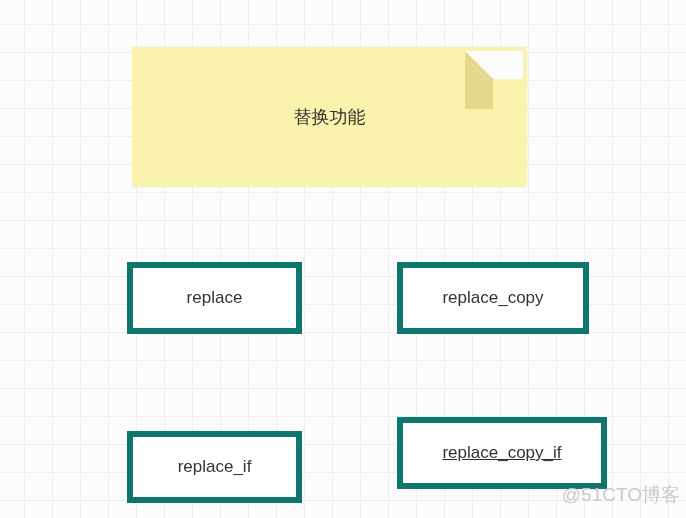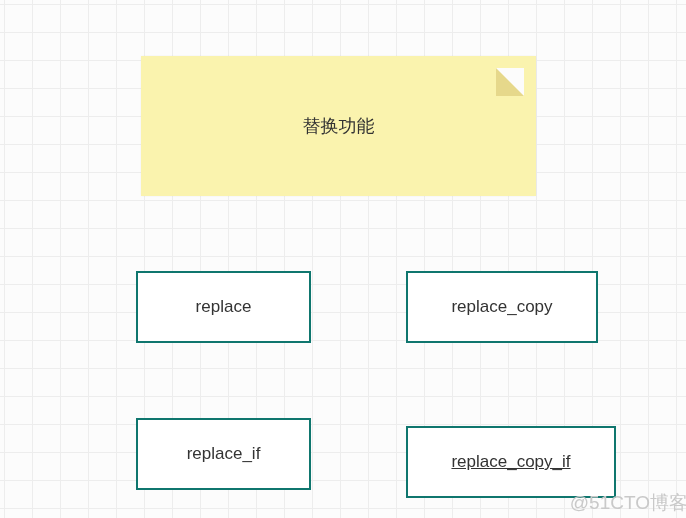--- a/index.html
+++ b/index.html
@@ -1,15 +1,15 @@
 <!DOCTYPE html>
 <html><head>
 <meta charset="utf-8">
 <style>
-  * { box-sizing: border-box; margin: 12px; padding: 0; }
+  * { box-sizing: border-box; margin: 4px; padding: 15px; }
   body {
     width: 686px;
     height: 518px;
     font-family: "Microsoft YaHei", Arial, sans-serif;
     position: relative;
     background-color: #fcfcfc;
     background-image:
       linear-gradient(#ededed 1px, transparent 1px),
       linear-gradient(90deg, #ededed 1px, transparent 1px);
     background-size: 28px 28px;
@@ -38,31 +38,31 @@
     border-left: 28px solid #e6d88b;
   }
   .sticky-note .label {
     font-size: 18px;
     color: #333;
   }
   .box {
     position: absolute;
     width: 175px;
     height: 72px;
-    border: 2px solid #0f766e;
+    border: 6px solid #0f766e;
     background: #fff;
     display: flex;
     align-items: center;
     justify-content: center;
     font-size: 17px;
     color: #333;
   }
   .box.b1 { left: 100px; top: 235px; }
   .box.b2 { left: 370px; top: 235px; width: 192px; }
-  .box.b3 { left: 100px; top: 382px; }
+  .box.b3 { left: 100px; top: 404px; }
   .box.b4 { left: 370px; top: 390px; width: 210px; text-decoration: underline; }
   .watermark {
     position: absolute;
     right: 10px;
     bottom: 14px;
     font-size: 19px;
     color: #c9c9c9;
     text-align: right;
   }
 </style>

